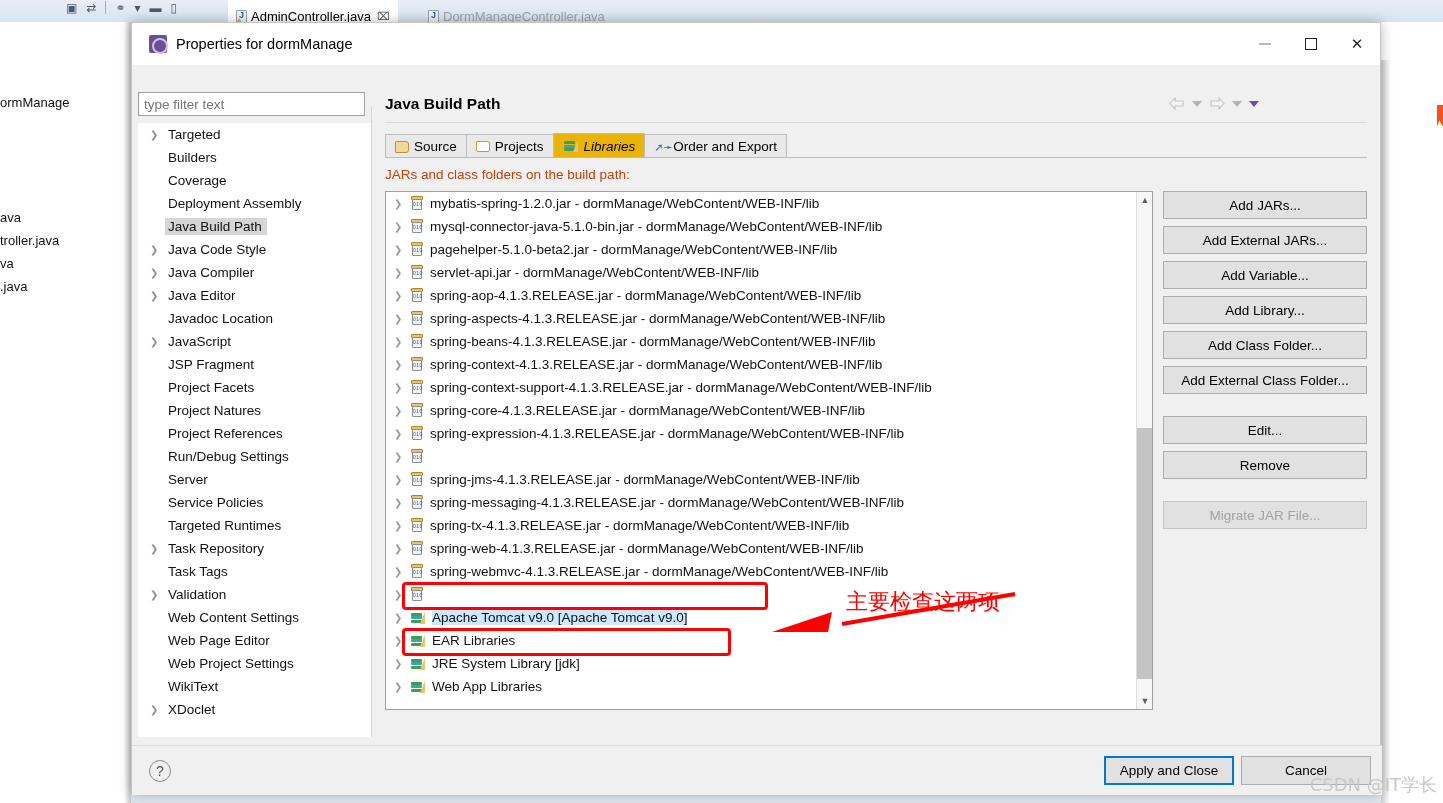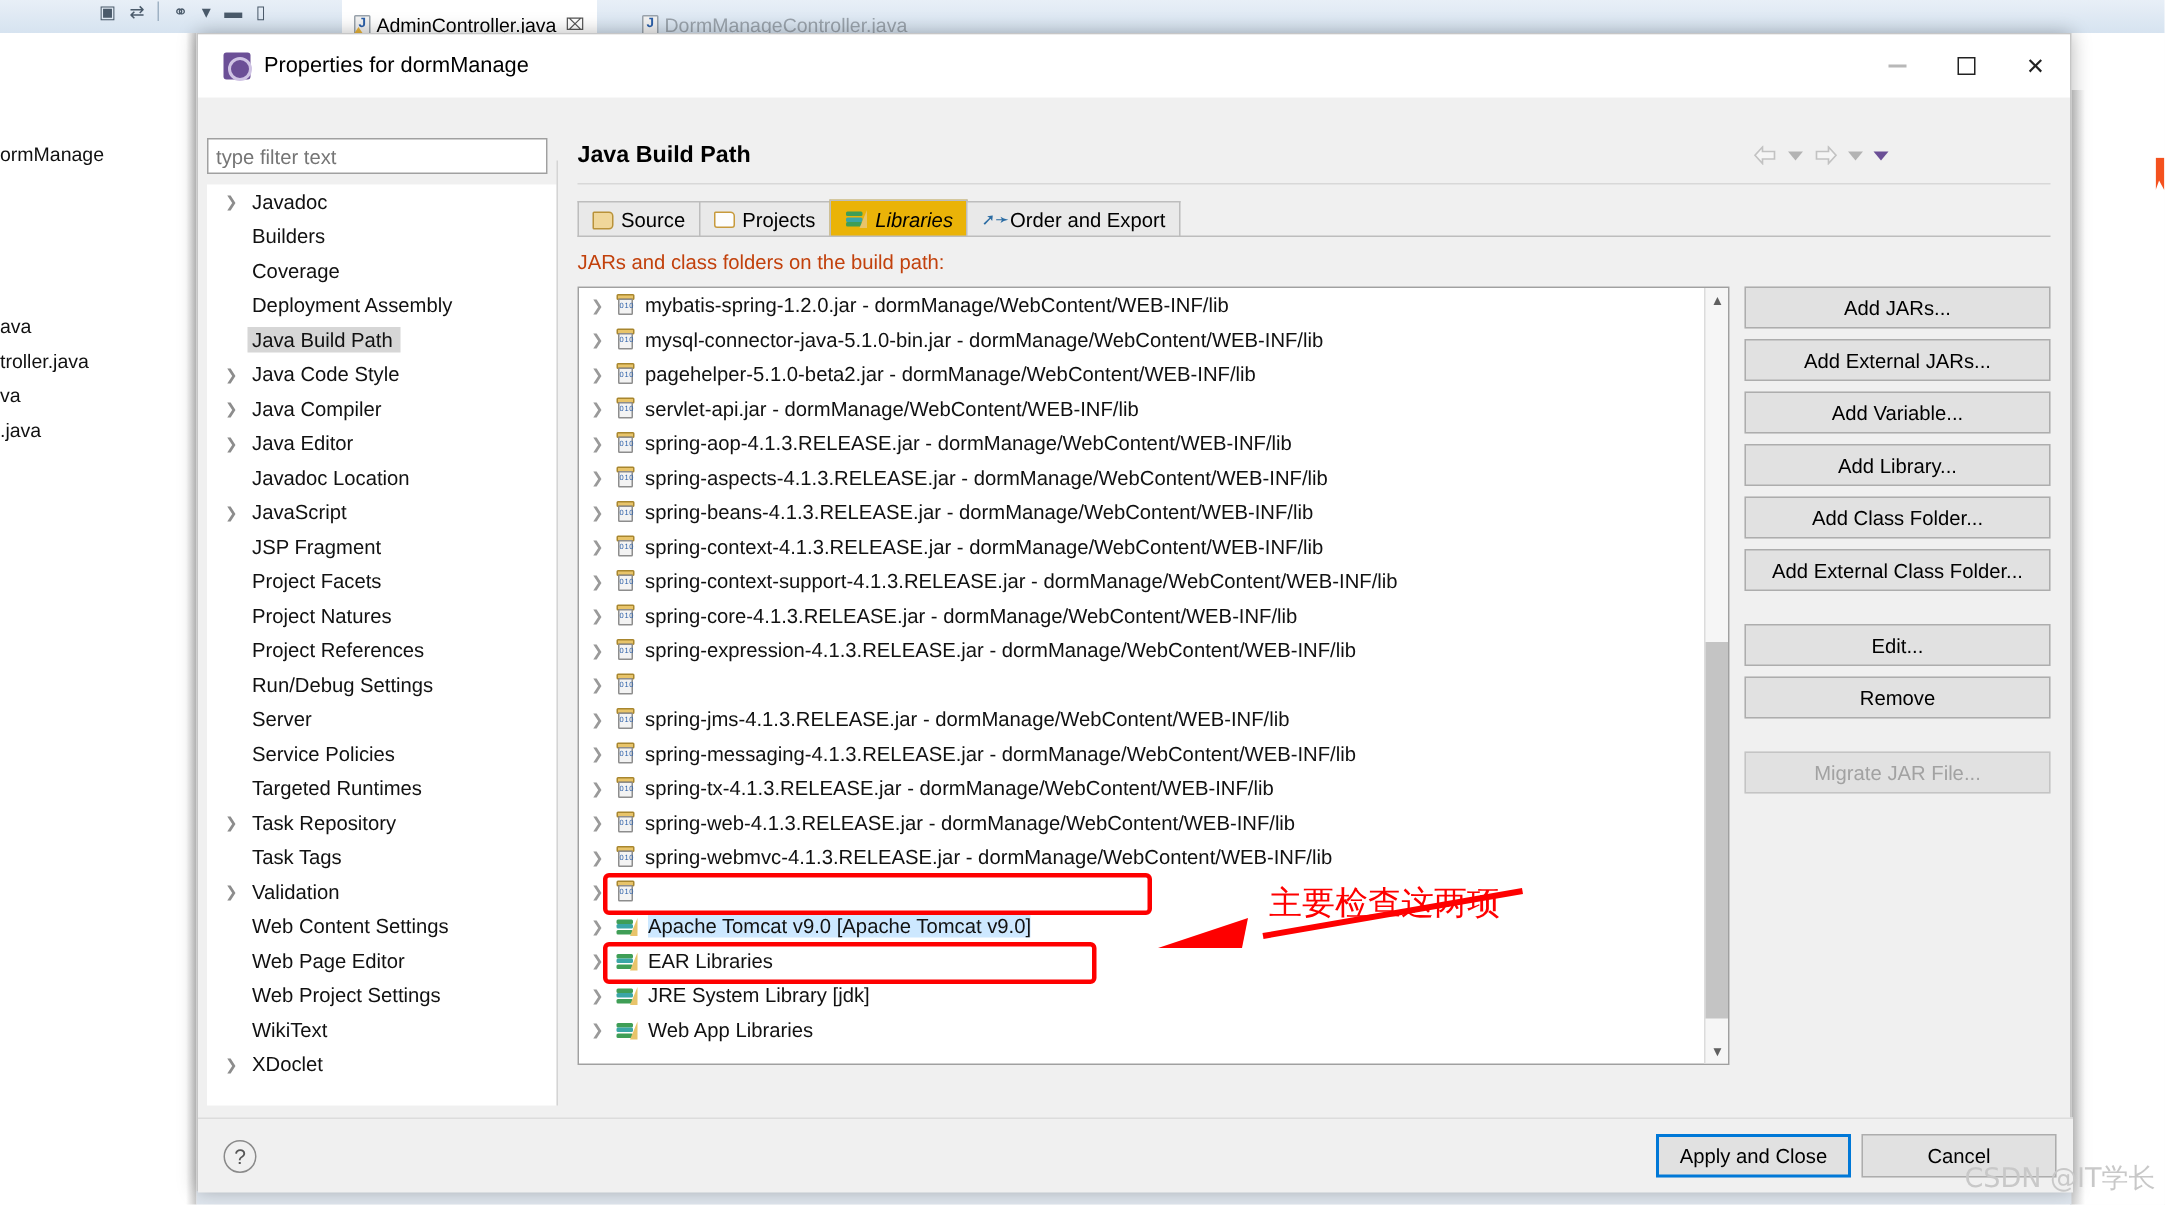--- a/index.html
+++ b/index.html
@@ -364,21 +364,21 @@
     </div>
   </div>
 
   <div class="dlg-body">
 
     <input class="filter-input" placeholder="type filter text" style="">
 
     <div class="tree" id="tree-host">
         <div class="tree-item">
           <span class="tree-arrow">❯</span>
-          <span class="tree-label">Javadoc</span>
+          <span class="tree-label">Targeted</span>
         </div>
         <div class="tree-item">
           <span class="tree-arrow"></span>
           <span class="tree-label">Builders</span>
         </div>
         <div class="tree-item">
           <span class="tree-arrow"></span>
           <span class="tree-label">Coverage</span>
         </div>
         <div class="tree-item">

